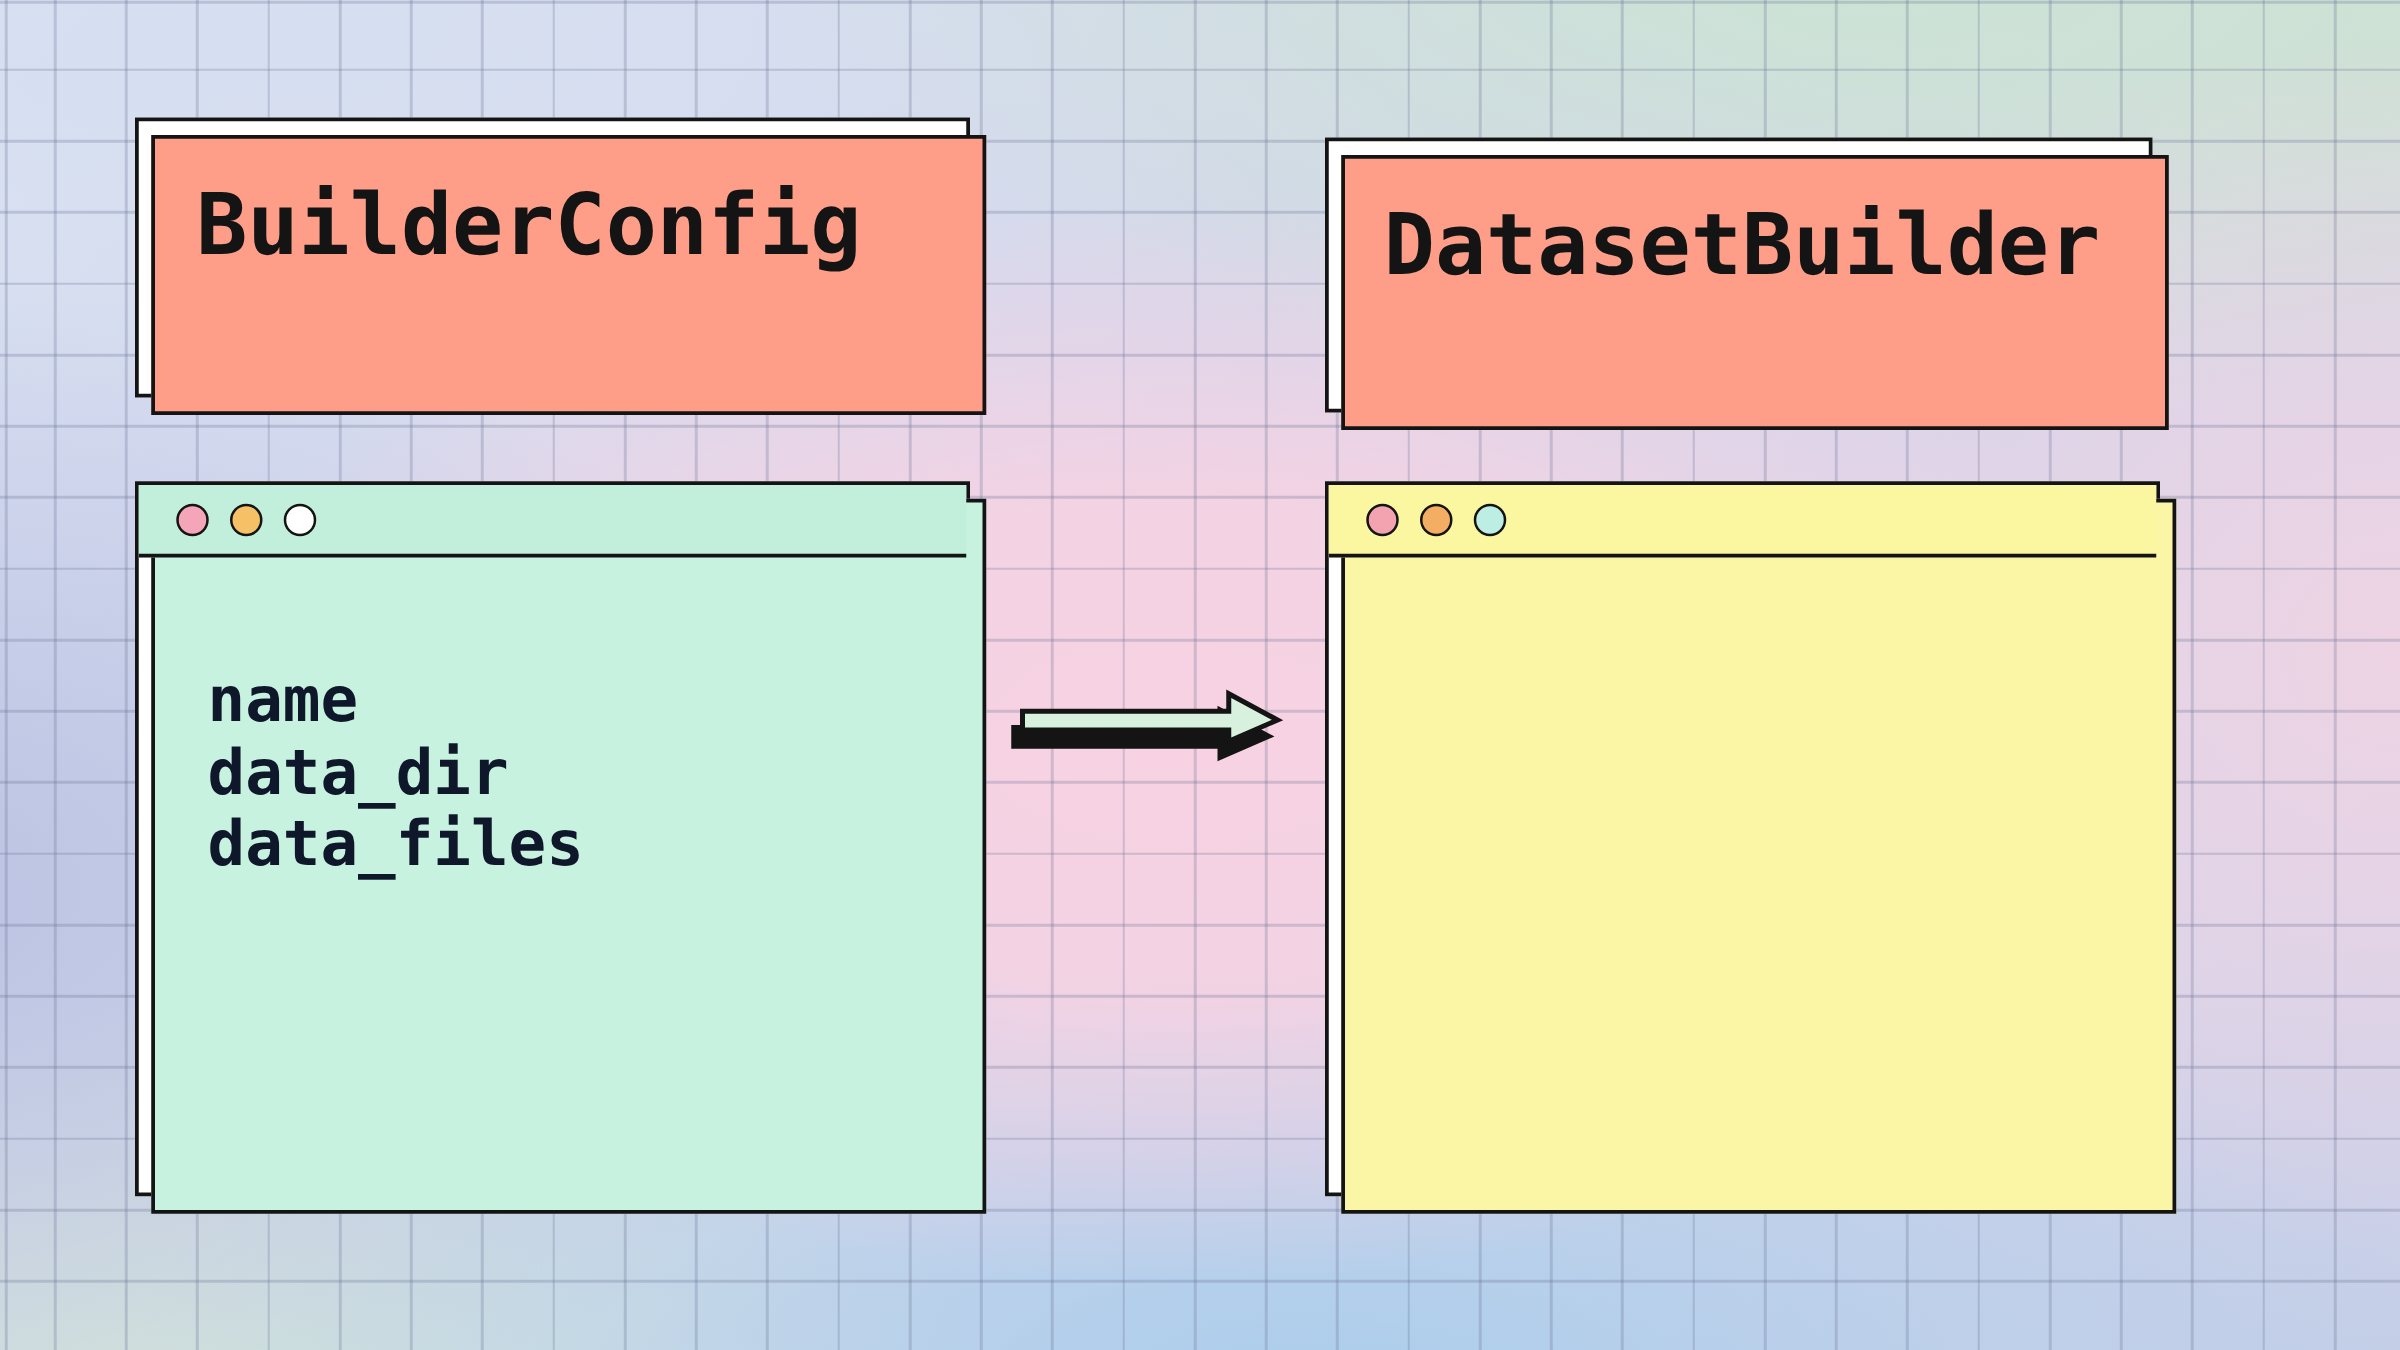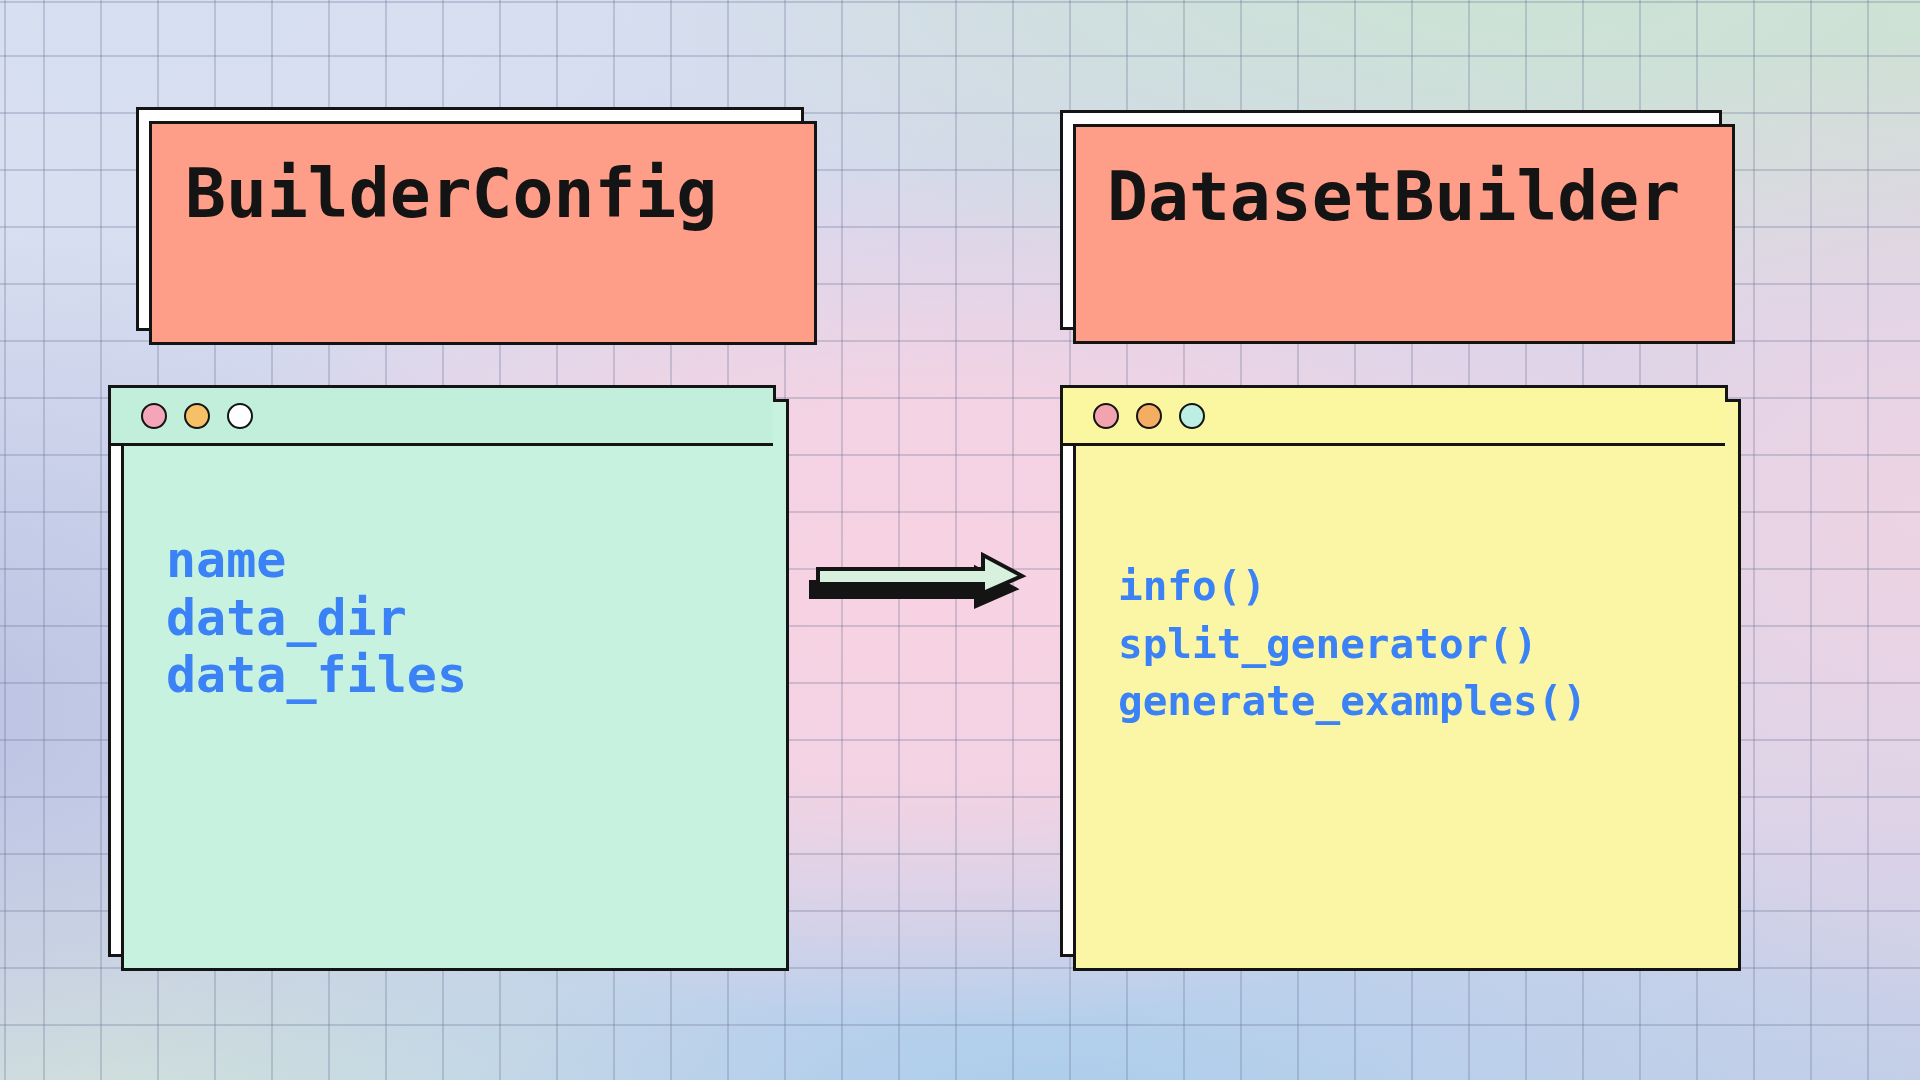--- a/index.html
+++ b/index.html
@@ -34,34 +34,34 @@
     transform:translate(13px,14px);
     background:var(--sh,#ff9e88);
     border:3px solid #141414;
   }
 
   .title-card{
     padding:50px 0 0 46px;
     font-size:68px;font-weight:bold;line-height:1;
     color:#141414;white-space:nowrap;
   }
-  .title-card.left {left:108px;top:107px;width:668px;height:224px;margin-left:28px;}
+  .title-card.left {left:108px;top:94px;width:668px;height:224px;}
   .title-card.right{left:1060px;top:110px;width:662px;height:220px;padding-left:44px;}
 
   .window-card.left {left:108px; top:385px;width:668px;height:572px;}
   .window-card.right{left:1060px;top:385px;width:668px;height:572px;}
 
   .titlebar{
     height:58px;border-bottom:3px solid #141414;box-sizing:border-box;
     display:flex;align-items:center;gap:17px;padding-left:30px;
     background:var(--bar,#c2efdc);
   }
   .dot{width:26px;height:26px;border-radius:50%;border:2.5px solid #141414;box-sizing:border-box;background:#fff;}
 
-  .window-body{color:#3b82f6;font-weight:bold;white-space:pre;}
+  .window-body{color:#0f172a;font-weight:bold;white-space:pre;}
   .window-card.left  .window-body{padding:86px 0 0 55px;font-size:50px;line-height:57.5px;}
   .window-card.right .window-body{padding:112px 0 0 55px;font-size:41px;line-height:57.5px;}
 
   .arrow-wrap{position:absolute;left:780px;top:540px;width:280px;height:110px;}
 </style>
 </head>
 <body>
 
 <div class="canvas">
 
@@ -81,21 +81,20 @@
       </div>
     <div class="window-body"><div>name</div><div>data_dir</div><div>data_files</div></div>
   </div>
 
   <div class="card window-card right" style="--sh: #faf6a5;">
     <div class="titlebar" style="--bar: #fbf7a1;">
         <span class="dot" style="background: rgb(242, 163, 175);"></span>
         <span class="dot" style="background: rgb(243, 174, 99);"></span>
         <span class="dot" style="background: rgb(188, 238, 227);"></span>
       </div>
-    <div class="window-body"><div>info()</div><div>split_generator()</div><div>generate_examples()</div></div>
   </div>
 
   <div class="arrow-wrap">
     <svg width="280" height="110" viewBox="780 540 280 110" xmlns="http://www.w3.org/2000/svg">
       <path id="arrow-shadow" d="M818 569 L983 569 L983 555 L1022 576 L983 593 L983 584 L818 584 Z" transform="translate(-7,13)" stroke-width="4" stroke-linejoin="miter" fill="#141414" stroke="#141414"></path>
       <path id="arrow-body" d="M818 569 L983 569 L983 555 L1022 576 L983 593 L983 584 L818 584 Z" stroke-width="4" stroke-linejoin="miter" fill="#d8f0de" stroke="#141414"></path>
     </svg>
   </div>
 
 </div>

